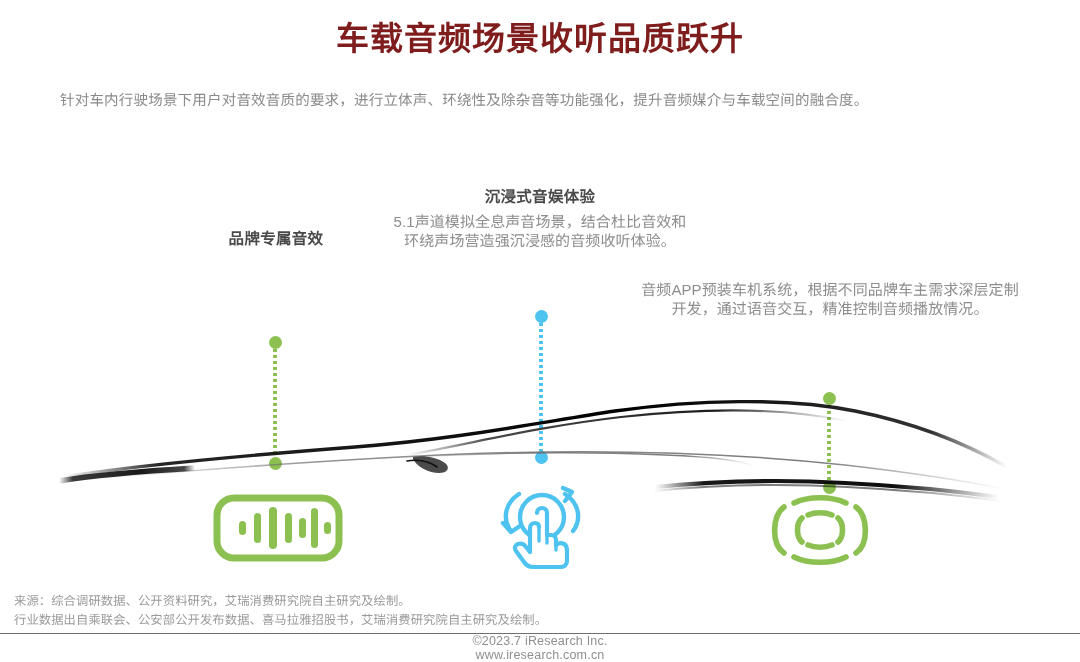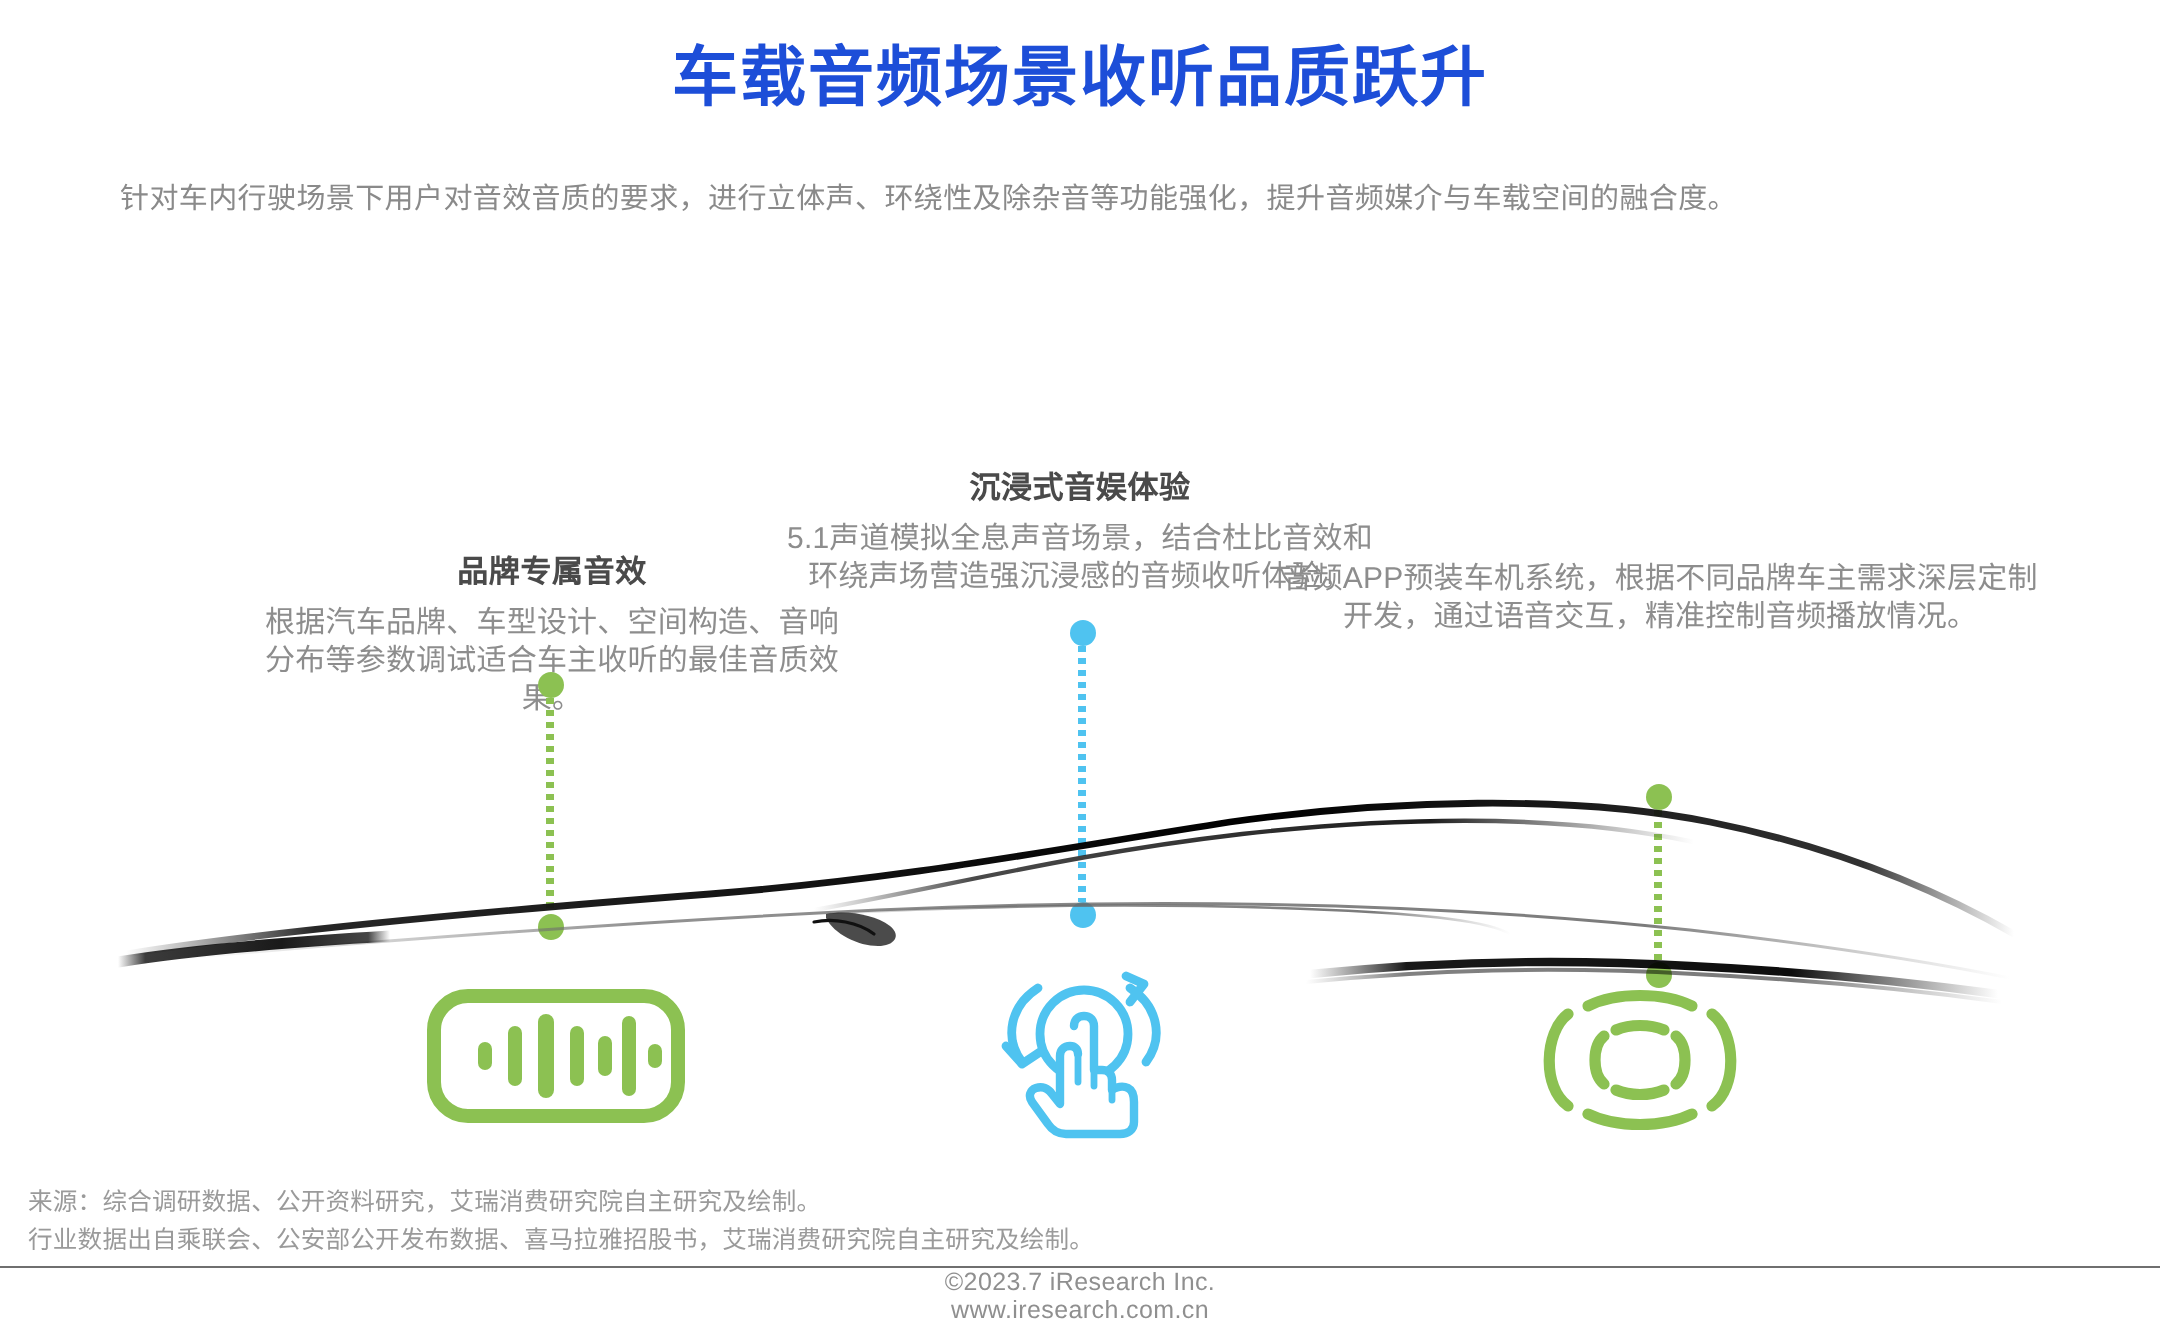--- a/index.html
+++ b/index.html
@@ -20,21 +20,21 @@
   
   .page-title {
     position: absolute;
     top: 16px;
     left: 0;
     width: 1080px;
     text-align: center;
     font-size: 33px;
     font-weight: bold;
     letter-spacing: 1px;
-    color: #1d4ed8;
+    color: #7f1d1d;
     line-height: 46px;
   }
   .page-subtitle {
     position: absolute;
     top: 88px;
     left: 60px;
     width: 960px;
     font-size: 14.5px;
     color: #8a8a8a;
     line-height: 24px;
@@ -46,21 +46,20 @@
     position: absolute;
     text-align: center;
   }
   .callout-title {
     font-size: 15.5px;
     font-weight: bold;
     color: #4a4a4a;
     line-height: 22px;
     margin-bottom: 4px;
     letter-spacing: .3px;
-    margin-top: 48px;
   }
   .callout-body {
     font-size: 15px;
     color: #8d8d8d;
     line-height: 19px;
     letter-spacing: .1px;
   }
 
   #callout-brand   { left: 128px; top: 228px; width: 296px; }
   #callout-immers  { left: 392px; top: 186px; width: 296px; }
@@ -155,21 +154,20 @@
   }
 </style>
 </head>
 <body>
 
 <div class="page-title">车载音频场景收听品质跃升</div>
 <div class="page-subtitle">针对车内行驶场景下用户对音效音质的要求，进行立体声、环绕性及除杂音等功能强化，提升音频媒介与车载空间的融合度。</div>
 
 <div class="callout" id="callout-brand">
   <div class="callout-title">品牌专属音效</div>
-  <div class="callout-body">根据汽车品牌、车型设计、空间构造、音响分布等参数调试适合车主收听的最佳音质效果。</div>
 </div>
 
 <div class="callout" id="callout-immers">
   <div class="callout-title">沉浸式音娱体验</div>
   <div class="callout-body">5.1声道模拟全息声音场景，结合杜比音效和环绕声场营造强沉浸感的音频收听体验。</div>
 </div>
 
 <div class="callout" id="callout-smart">
   <div class="callout-body">音频APP预装车机系统，根据不同品牌车主需求深层定制开发，通过语音交互，精准控制音频播放情况。</div>
 </div>

